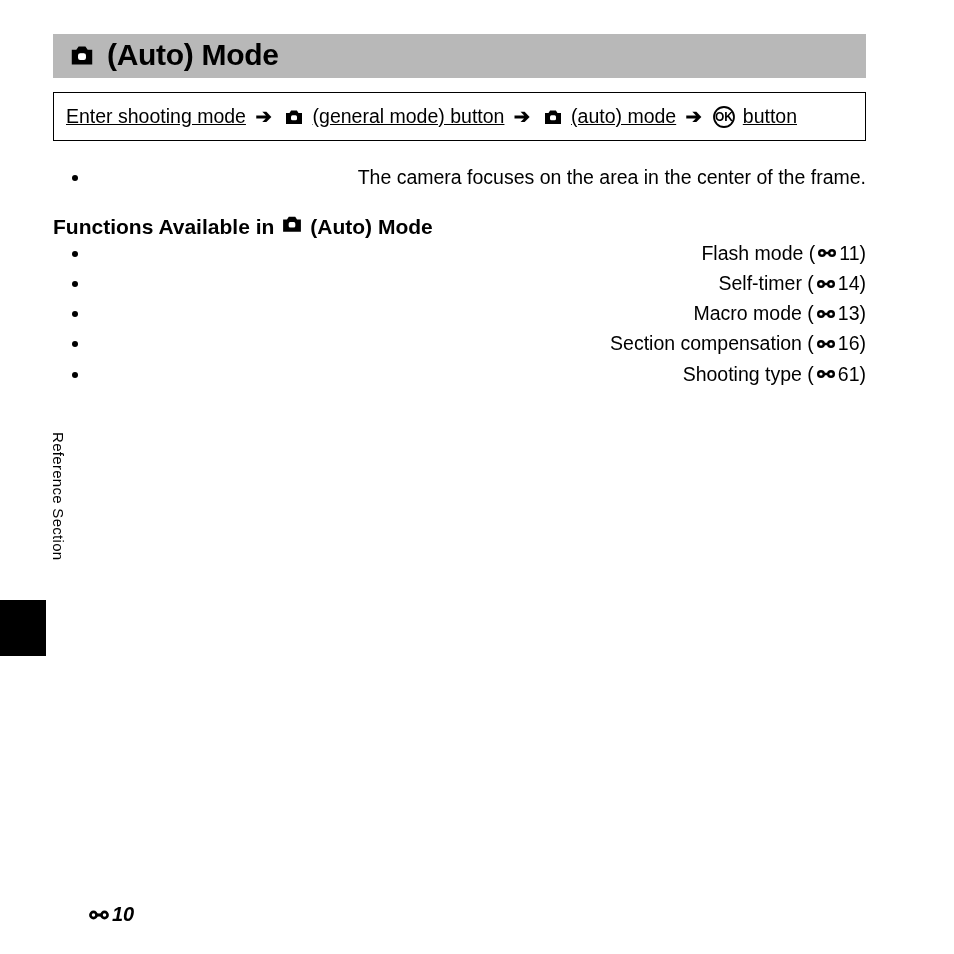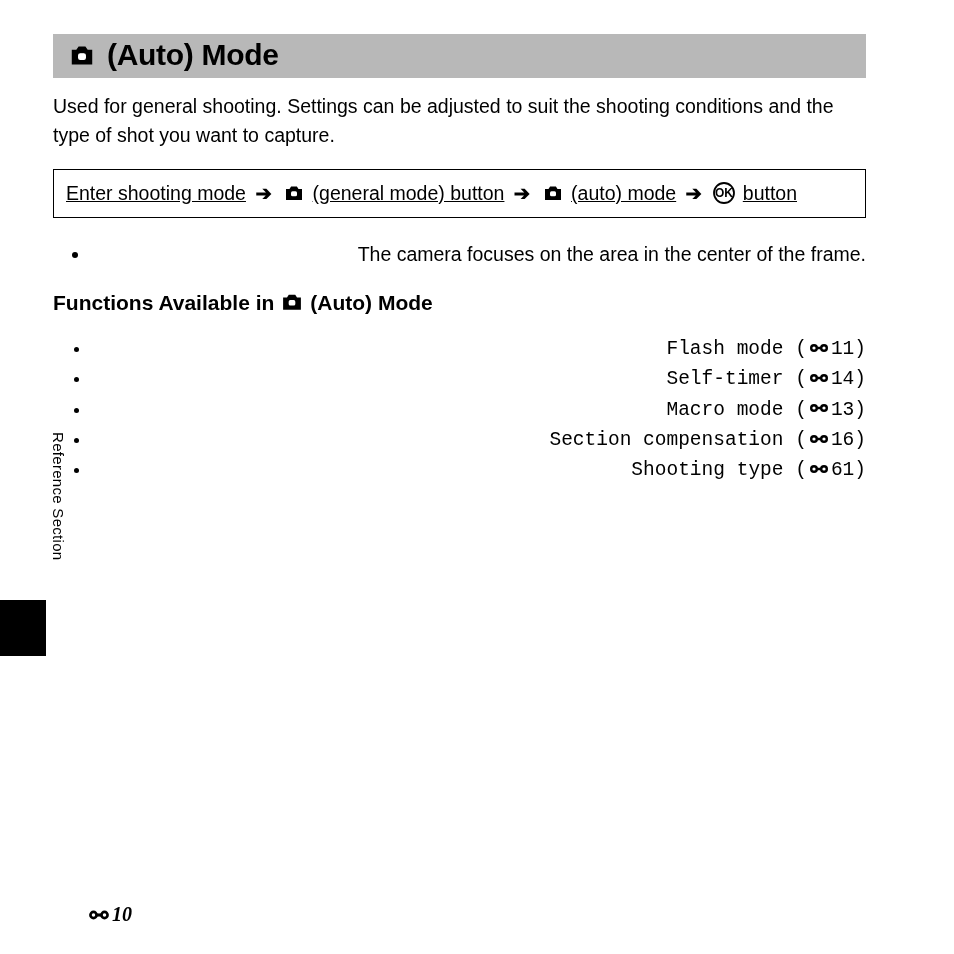--- a/index.html
+++ b/index.html
@@ -49,27 +49,26 @@
   }
   .bullets {
     list-style: disc;
     padding-left: 38px;
     font-size: 19.5px;
     line-height: 1.5;
     margin-bottom: 22px;
     text-align: right;
   }
   .bullets li { padding-left: 2px; margin-bottom: 1px; }
-  .bullets.tight { margin-bottom: 8px; font-family: Liberation Mono, monospace; }
+  .bullets.tight { margin-bottom: 8px; }
   .subhead {
     font-size: 21px;
     font-weight: 700;
-    margin-bottom: 20px;
+    margin-bottom: 0;
     display: flex;
-    align-items: center;
     gap: 4px;
     flex-wrap: wrap;
   }
   .inline-icon { display: inline-flex; vertical-align: middle; transform: translateY(-1px); margin: 0 2px; }
   .side-label {
     position: absolute;
     left: 50px;
     top: 432px;
     writing-mode: vertical-rl;
     font-size: 15px;
@@ -86,21 +85,20 @@
   .page-num {
     position: absolute;
     left: 88px;
     bottom: 28px;
     font-size: 20px;
     font-style: italic;
     font-weight: 600;
     display: flex;
     align-items: center;
     gap: 2px;
-    font-family: Liberation Serif, serif;
   }
   .ref-icon svg, .inline-icon svg { display: block; }
 </style>
 </head>
 <body>
 
 <svg width="0" height="0" style="position:absolute">
   <defs>
     <g id="sym-camera">
       <path d="M3 6 h4 l2 -3 h6 l2 3 h4 v13 h-18 z" fill="#000"></path>
@@ -139,21 +137,20 @@
 
   <div class="title-bar">
     <span class="icon-camera">
       <svg width="30" height="25" viewBox="0 0 24 22">
           <use href="#sym-camera"></use>
         </svg>
     </span>
     <span class="title-text">(Auto) Mode</span>
   </div>
 
-  <p class="intro">Used for general shooting. Settings can be adjusted to suit the shooting conditions and the type of shot you want to capture.</p>
 
   <div class="box">
     <span class="seq">Enter shooting mode</span>
     <span class="arrow">➔</span>
     <span class="inline-icon">
         <svg width="22" height="18" viewBox="0 0 20 18">
           <use href="#sym-camera-sm"></use>
         </svg>
       </span>
     <span class="seq">(general mode) button</span>

